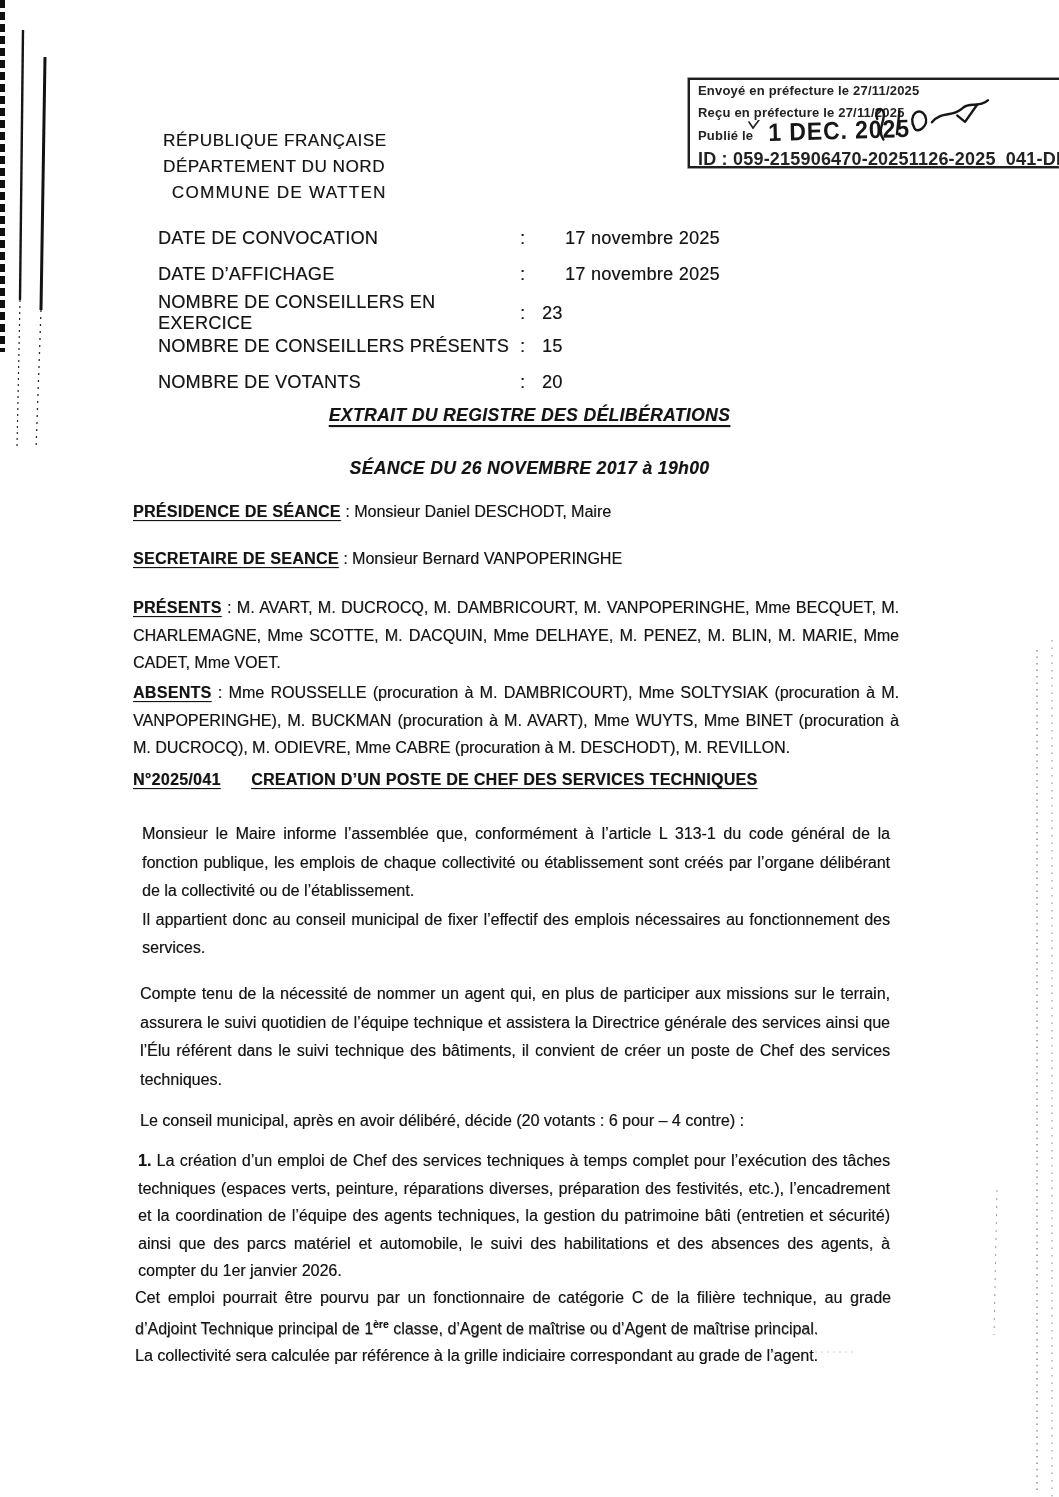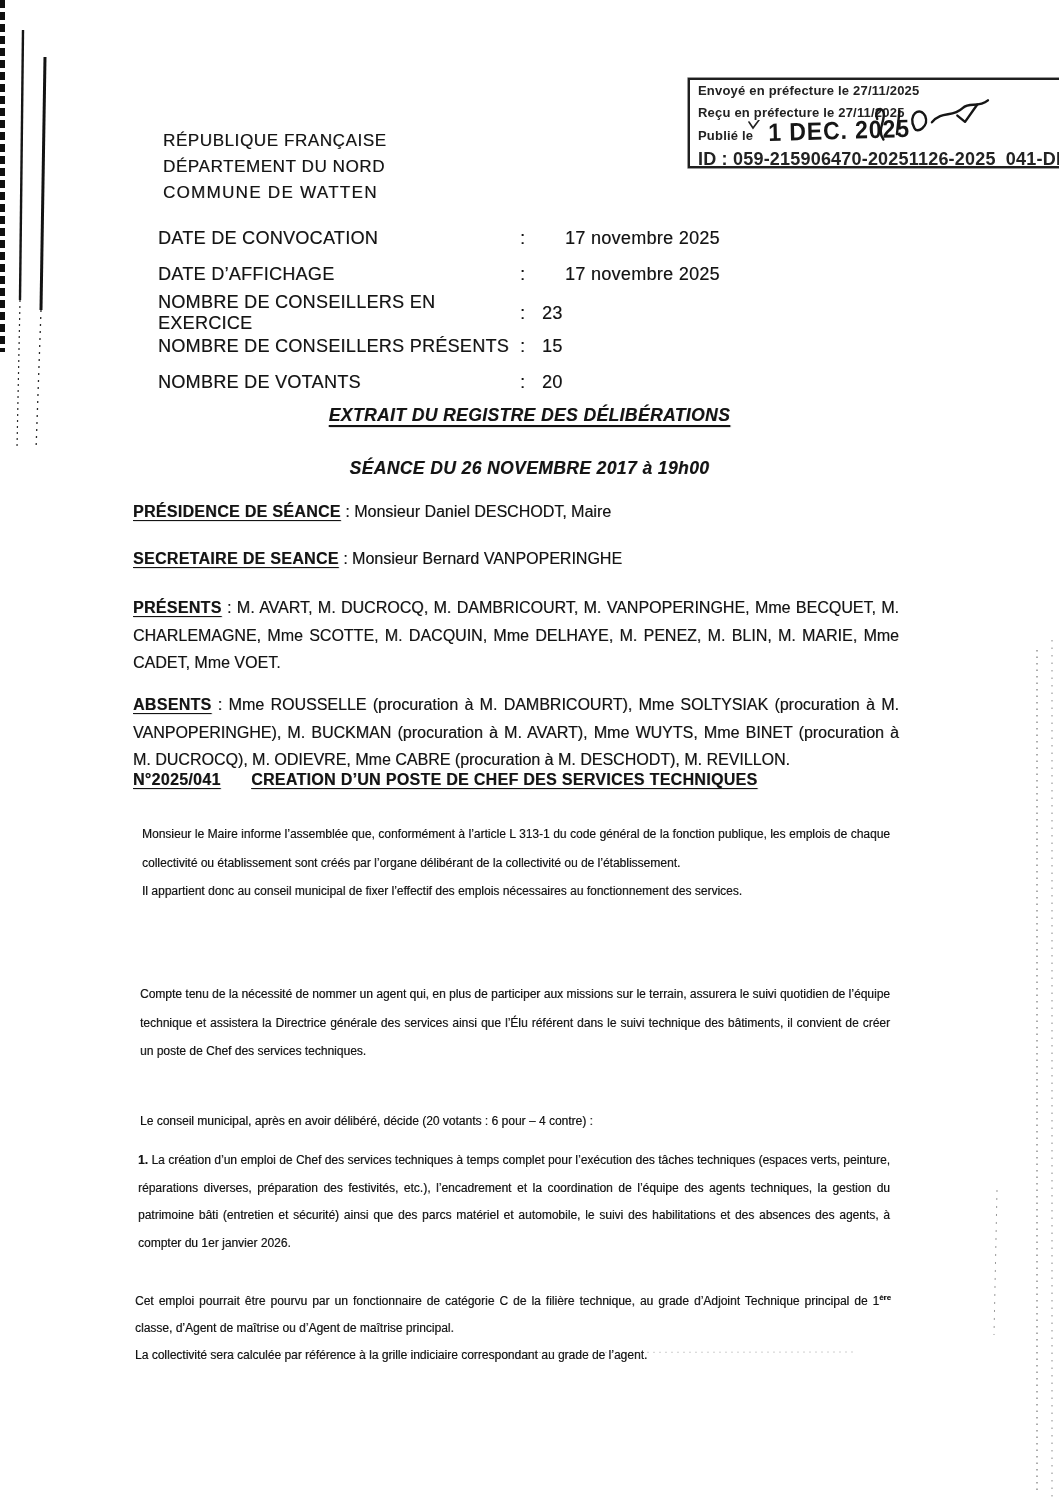--- a/index.html
+++ b/index.html
@@ -32,21 +32,21 @@
     display:inline-block;transform:scaleX(0.92) rotate(-1.5deg);
     white-space:nowrap;
   }
   .stamp-check{position:absolute;left:58px;top:40px;}
   .stamp-id{top:69px;font-size:18px;letter-spacing:0.2px;font-weight:bold;}
   .scribble{position:absolute;left:176px;top:14px;transform:rotate(-6deg);}
 
   
   .gov-header{position:absolute;left:163px;top:128px;font-size:17px;line-height:26px;letter-spacing:0.6px;}
   .gov-line{white-space:nowrap;}
-  .gov-line3{letter-spacing:1.3px;}
+  .gov-line3{letter-spacing:1.3px;text-align:right;}
 
   
   .meta{position:absolute;left:158px;top:220px;width:640px;font-size:18px;letter-spacing:0.3px;}
   .meta-row{display:grid;grid-template-columns:362px 20px auto;height:36px;align-items:center;}
   .meta-sep{text-align:left;}
   .meta-value{white-space:nowrap;}
   .meta-value.date{padding-left:25px;}
   .meta-value.num{padding-left:2px;}
 
   
@@ -64,28 +64,28 @@
   .officer{position:absolute;left:133px;font-size:16px;white-space:nowrap;}
   .officer-1{top:503px;}
   .officer-2{top:550px;}
   .lbl-bu{font-weight:bold;text-decoration:underline;text-decoration-thickness:1.4px;text-underline-offset:3px;letter-spacing:0.3px;}
 
   
   .para{
     position:absolute;font-size:16px;line-height:27.5px;text-align:justify;
   }
   .presents{left:133px;top:594px;width:766px;}
-  .absents{left:133px;top:679px;width:766px;margin-top:12px;}
+  .absents{left:133px;top:679px;width:766px;}
 
   
   .delib-heading{position:absolute;left:133px;top:771px;font-size:16px;white-space:nowrap;}
   .delib-title{margin-left:26px;}
 
   
-  .bodypara{position:absolute;font-size:12px;text-align:justify;}
+  .bodypara{position:absolute;font-size:16px;text-align:justify;}
   .block{display:block;}
   .p-first{left:142px;top:820px;width:748px;line-height:28.5px;}
   .p-compte{left:140px;top:980px;width:750px;line-height:28.5px;}
   .p-decide{left:140px;top:1107px;width:760px;line-height:28px;text-align:left;white-space:nowrap;}
   .p-item1{left:138px;top:1147px;width:752px;line-height:27.5px;}
   .p-final{left:135px;top:1284px;width:756px;line-height:27px;}
   .bold{font-weight:bold;}
   sup{font-size:0.65em;font-weight:bold;}
 </style>
 </head>

